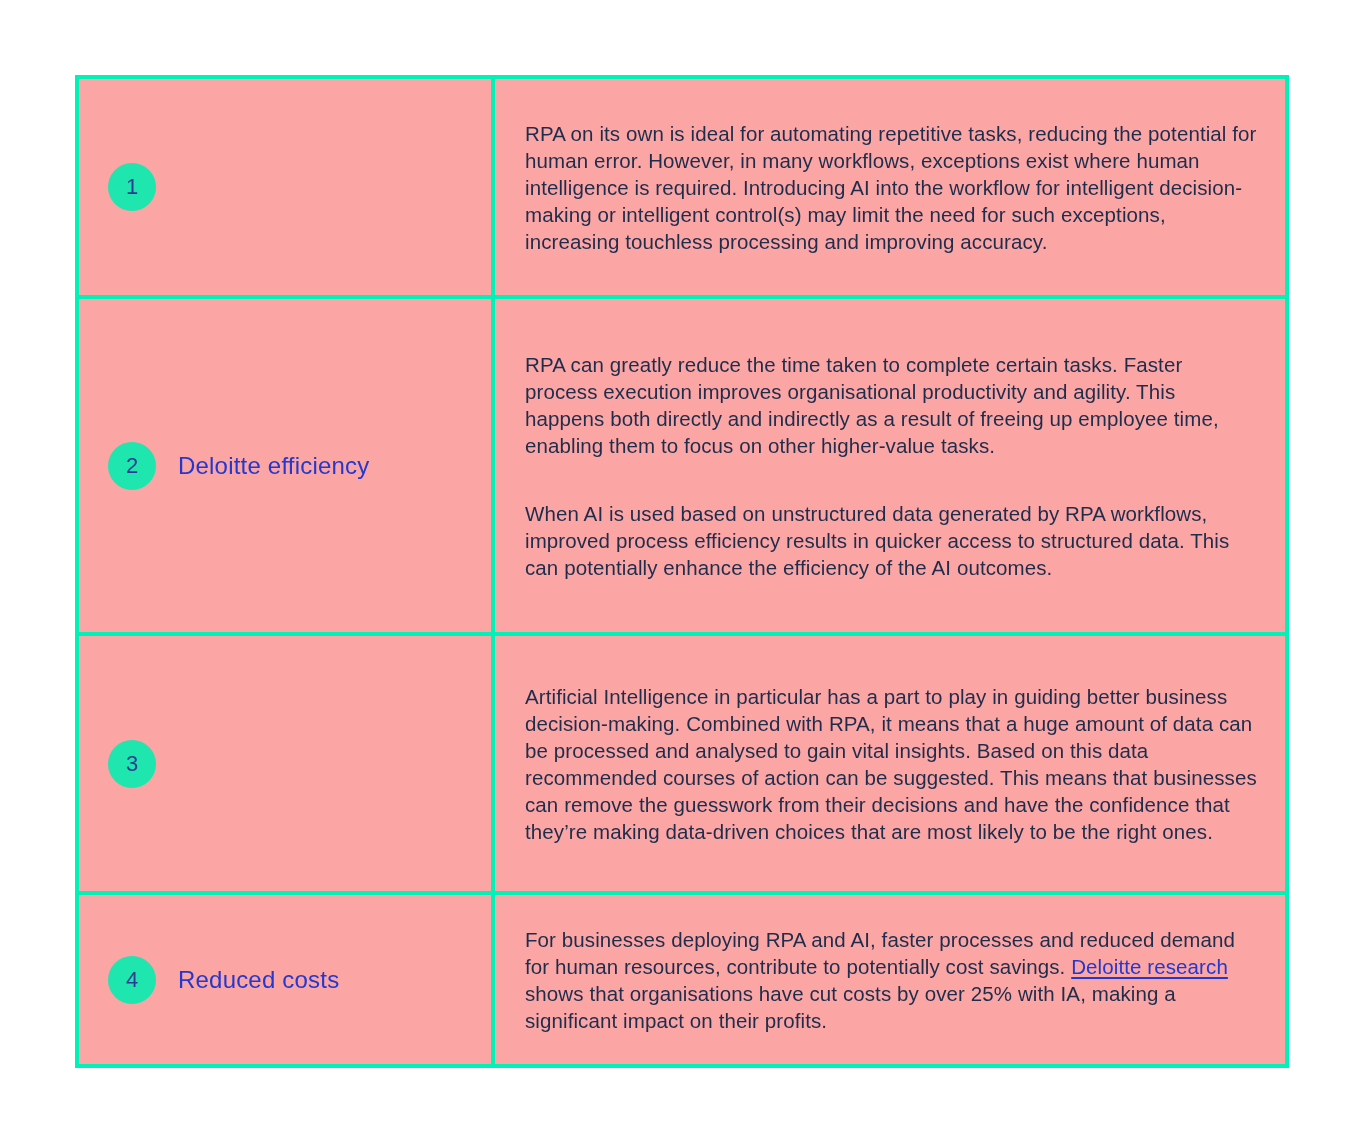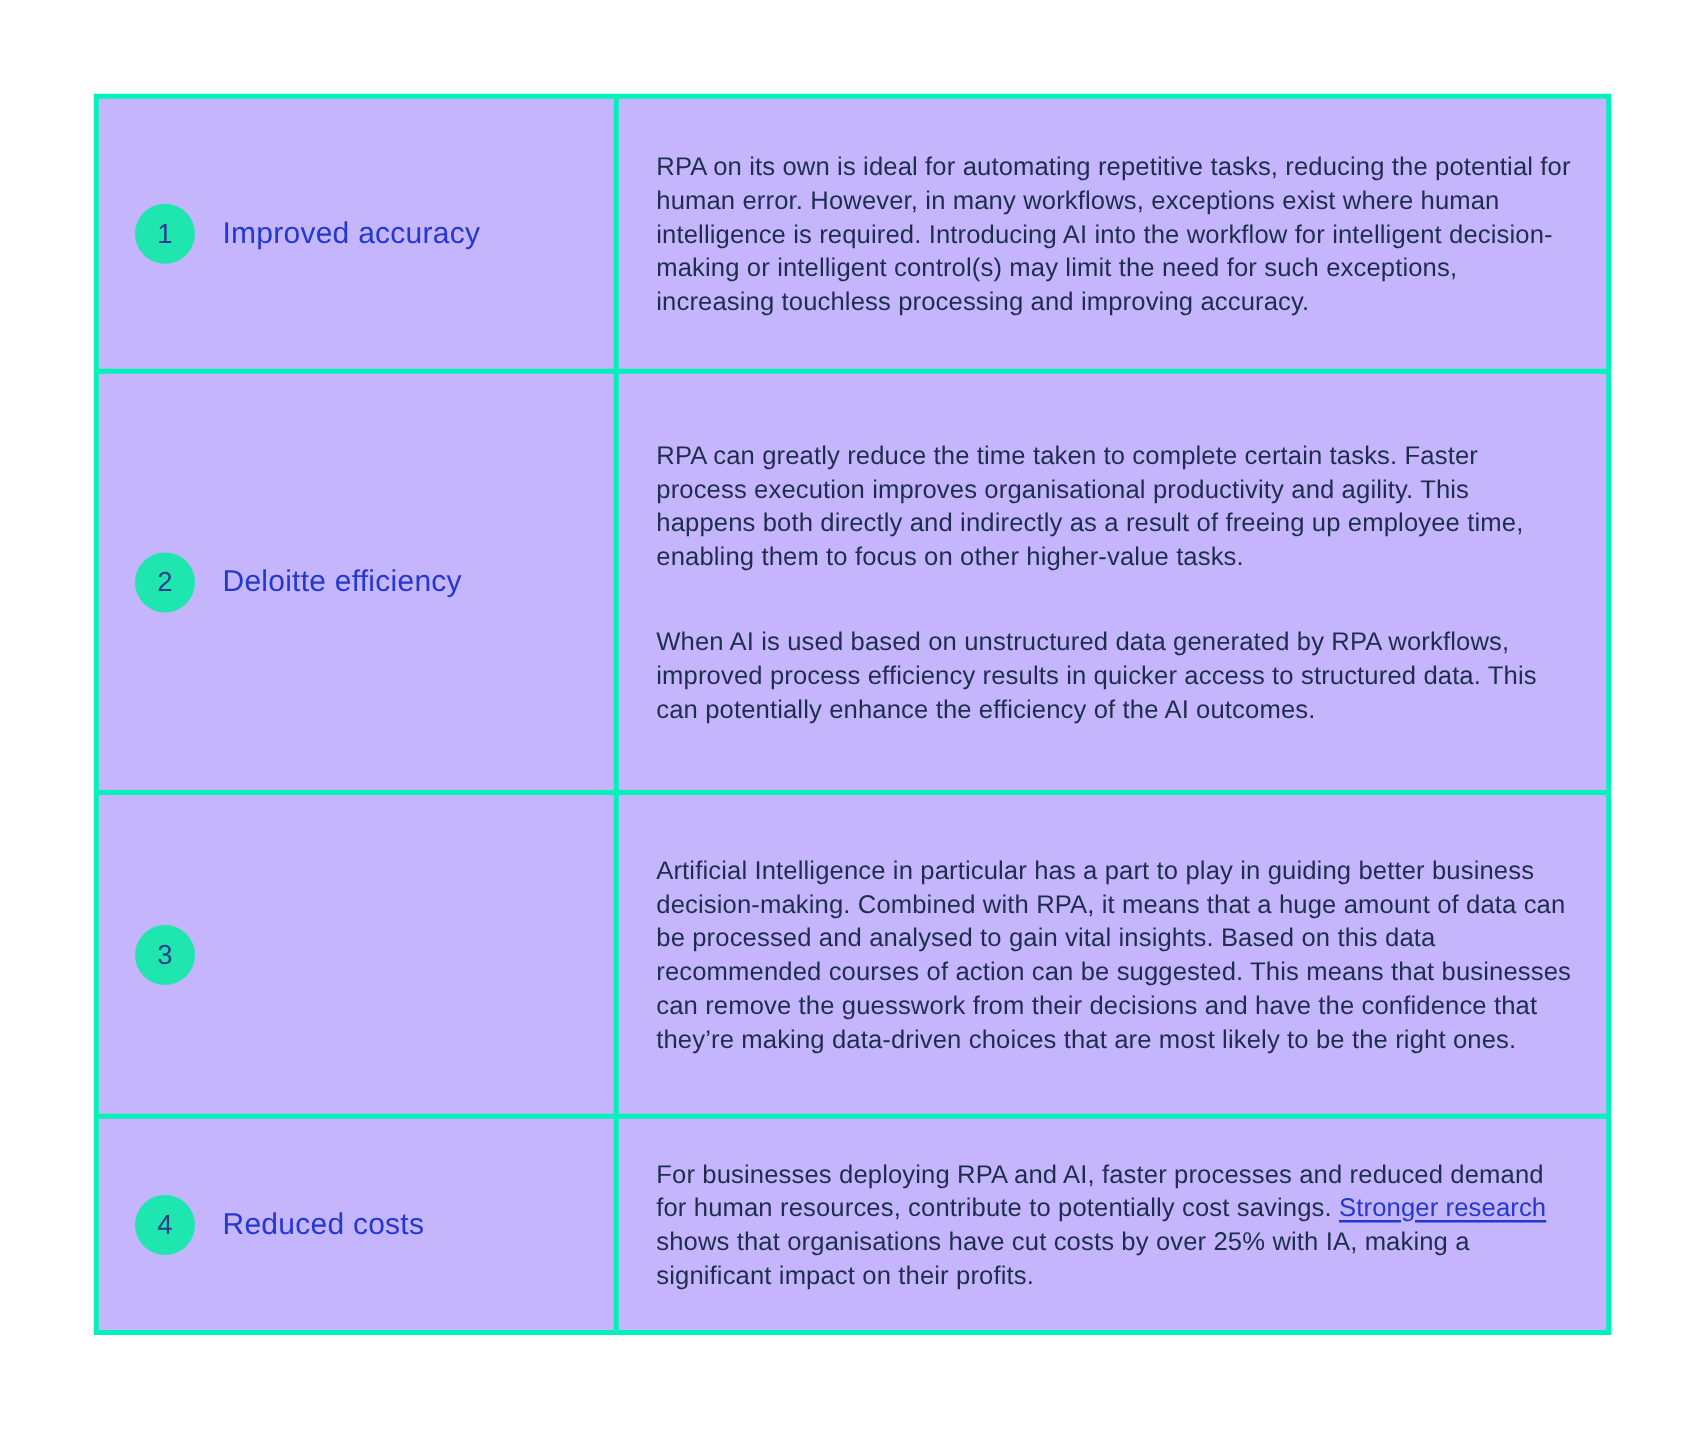--- a/index.html
+++ b/index.html
@@ -21,21 +21,21 @@
     width: 1214px;
     height: 993px;
     background: #00F2B8; 
     display: grid;
     grid-template-columns: 412px 790px;
     grid-template-rows: 216px 333px 255px 169px;
     gap: 4px;
     padding: 4px;
   }
   .cell {
-    background: #c4b5fd;
+    background: #fca5a5;
   }
   .label-cell {
     display: flex;
     align-items: center;
     padding-left: 29px;
     padding-right: 20px;
   }
   .num-badge {
     flex: 0 0 48px;
     width: 48px;
@@ -83,21 +83,20 @@
 </style>
 </head>
 <body>
 
 <div class="benefits-table">
 
   <div class="cell label-cell">
     <div class="num-badge">
       <span>1</span>
     </div>
-    <div class="label-text">Improved accuracy</div>
   </div>
   <div class="cell desc-cell">
     <p>RPA on its own is ideal for automating repetitive tasks, reducing the potential for human error. However, in many workflows, exceptions exist where human intelligence is required. Introducing AI into the workflow for intelligent decision-making or intelligent control(s) may limit the need for such exceptions, increasing touchless processing and improving accuracy.</p>
   </div>
 
   <div class="cell label-cell">
     <div class="num-badge">
       <span>2</span>
     </div>
     <div class="label-text">Deloitte efficiency</div>
@@ -116,16 +115,16 @@
     <p>Artificial Intelligence in particular has a part to play in guiding better business decision-making. Combined with RPA, it means that a huge amount of data can be processed and analysed to gain vital insights. Based on this data recommended courses of action can be suggested. This means that businesses can remove the guesswork from their decisions and have the confidence that they’re making data-driven choices that are most likely to be the right ones.</p>
   </div>
 
   <div class="cell label-cell">
     <div class="num-badge">
       <span>4</span>
     </div>
     <div class="label-text">Reduced costs</div>
   </div>
   <div class="cell desc-cell">
-    <p><span>For businesses deploying RPA and AI, faster processes and reduced demand for human resources, contribute to potentially cost savings. </span><a class="inline-link">Stronger research</a><span> shows that organisations have cut costs by over 25% with IA, making a significant impact on their profits.</span></p>
+    <p><span>For businesses deploying RPA and AI, faster processes and reduced demand for human resources, contribute to potentially cost savings. </span><a class="inline-link">Deloitte research</a><span> shows that organisations have cut costs by over 25% with IA, making a significant impact on their profits.</span></p>
   </div>
 
 </div>
 
 </body></html>

